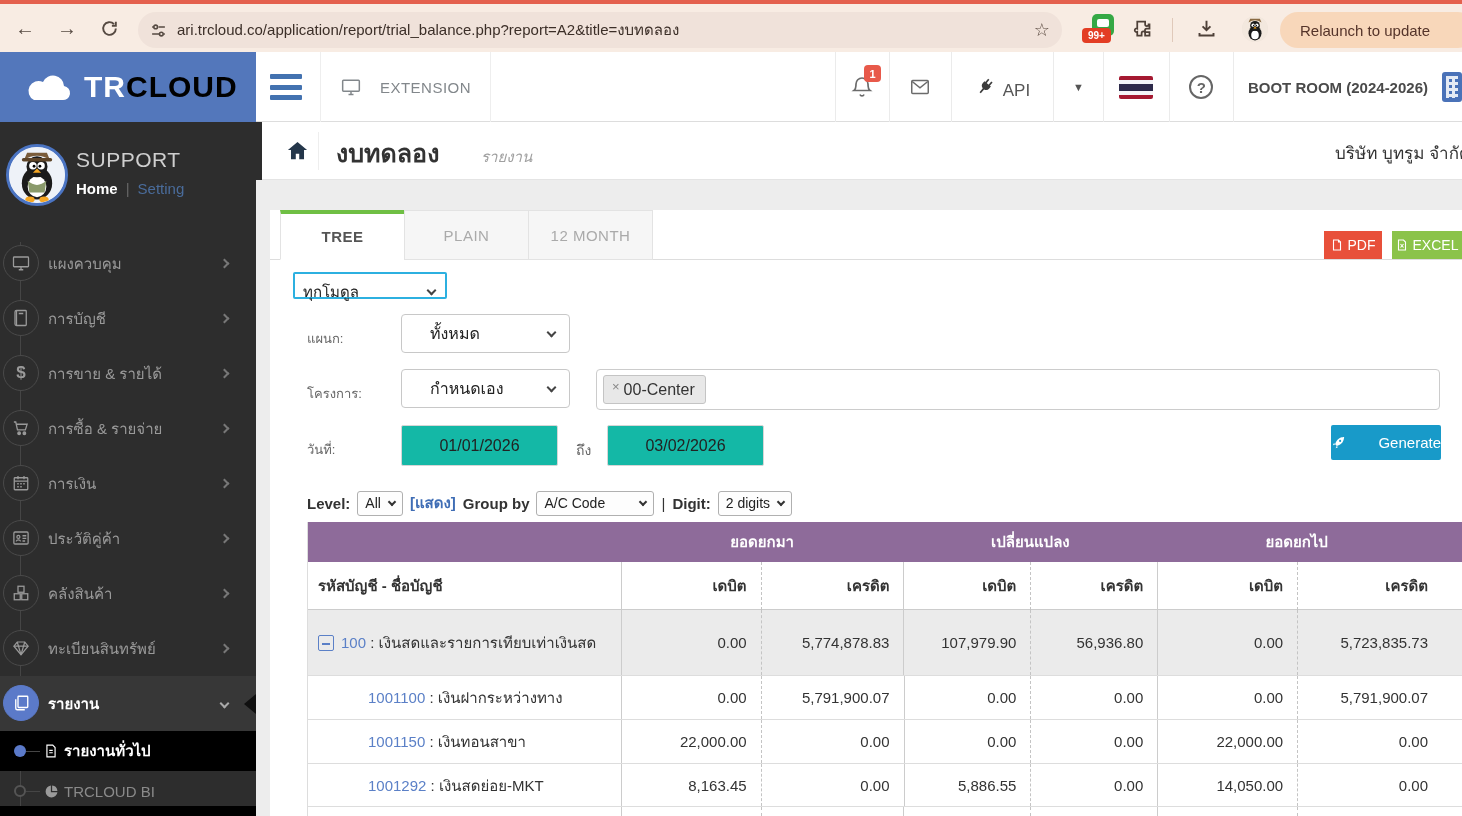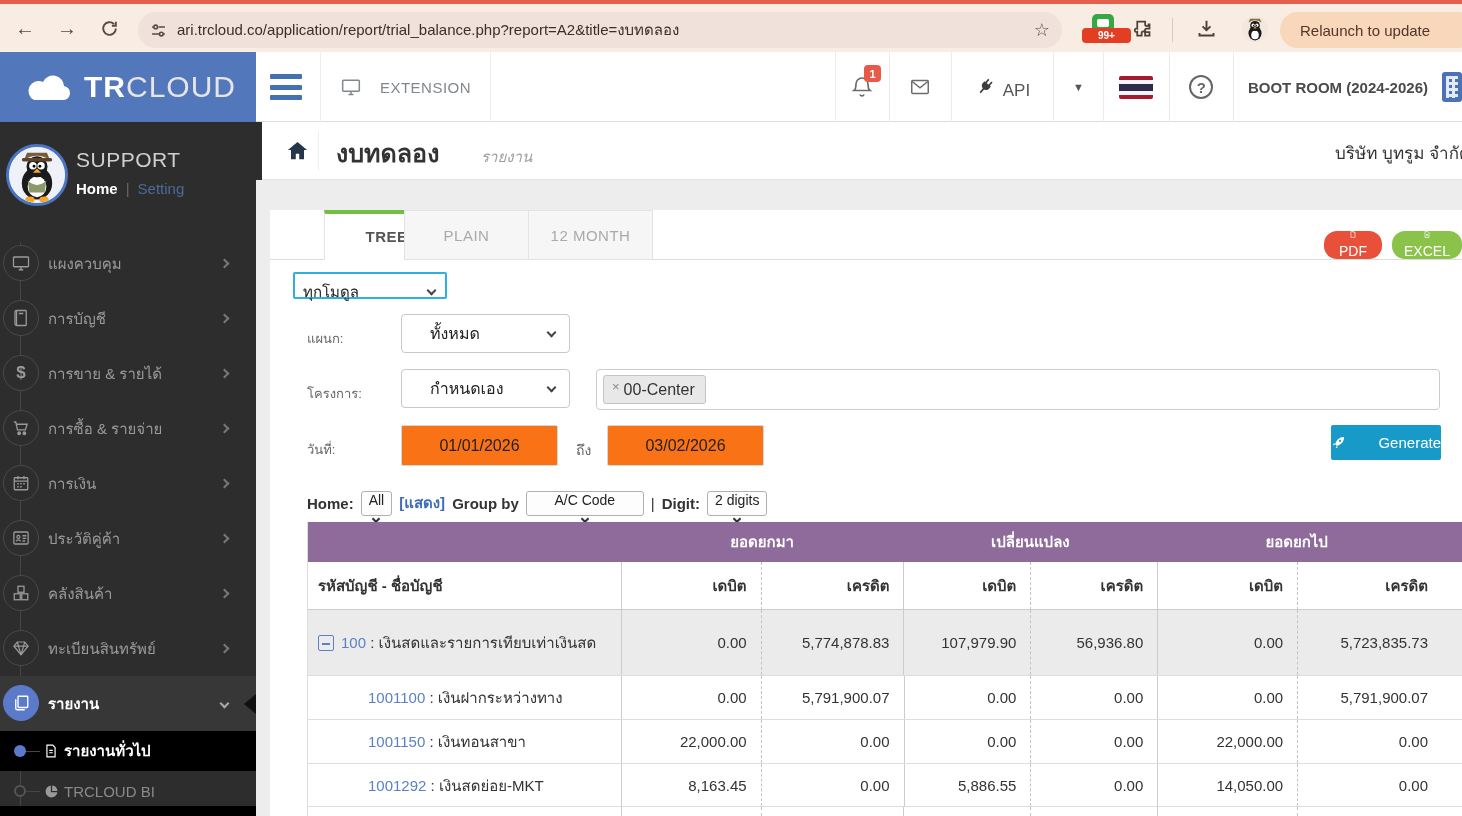--- a/index.html
+++ b/index.html
@@ -14,35 +14,35 @@
   .nav-btn { width:34px; height:34px; display:flex; align-items:center; justify-content:center;
     color:#564a42; font-size:20px; margin-left:8px; border-radius:50%; flex:none; }
   .url-pill { position:absolute; left:138px; top:8px; width:924px; height:36px; background:#f0e2da;
     border-radius:18px; display:flex; align-items:center; padding:0 12px; }
   .url-text { font-size:15px; color:#3c2f28; margin-left:10px; flex:1; white-space:nowrap; overflow:hidden; }
   .star { font-size:18px; color:#5a4a40; }
   .ext-wrap { position:absolute; left:1086px; top:10px; width:40px; height:34px; }
   .ext-box { position:absolute; left:6px; top:0; width:22px; height:22px; background:#35a845; border-radius:5px; }
   .ext-box::after { content:""; position:absolute; left:5px; top:5px; width:12px; height:8px; background:#fff; border-radius:2px; }
   .ext-badge { position:absolute; left:-4px; top:14px; min-width:28px; height:15px; background:#e33d24;
-    color:#fff; font-size:10px; font-weight:bold; border-radius:4px; display:flex; align-items:center; justify-content:center; padding:0 16px; }
+    color:#fff; font-size:10px; font-weight:bold; border-radius:4px; display:flex; align-items:center; justify-content:center; padding:0 6px; }
   .puzzle { position:absolute; left:1132px; top:14px; color:#4e4038; }
   .chrome-div { position:absolute; left:1172px; top:14px; width:1px; height:24px; background:#e0c9ba; }
   .dl { position:absolute; left:1196px; top:14px; color:#4e4038; }
   .avatar-mini { position:absolute; left:1242px; top:12px; width:26px; height:26px; border-radius:50%; overflow:hidden; background:#efe3da; }
   .relaunch { position:absolute; right:-14px; top:8px; width:196px; height:36px; background:#f8d7ba;
     border-radius:18px; display:flex; align-items:center; padding-left:20px; font-size:15px; color:#55342a; }
 
   
   .appnav { position:absolute; left:0; top:52px; width:1462px; height:70px; background:#fff; border-bottom:1px solid #ddd; }
   .logo-block { position:absolute; left:0; top:0; width:256px; height:70px; background:#5377bb;
     display:flex; align-items:center; padding-left:22px; }
   .logo-text { font-size:30px; color:#fff; letter-spacing:1px; margin-left:10px; }
   .logo-text b { font-weight:800; }
-  .logo-text span { font-weight:400; color:#e5e5e5; }
+  .logo-text span { font-weight:700; color:#000000; }
   .hamburger { position:absolute; left:270px; top:22px; width:32px; height:26px; display:flex;
     flex-direction:column; justify-content:space-between; cursor:pointer; }
   .hamburger div { height:5px; background:#4372b0; border-radius:1px; }
   .ext-item { position:absolute; left:320px; top:0; width:171px; height:70px; border-left:1px solid #eee;
     border-right:1px solid #eee; display:flex; align-items:center; justify-content:center; gap:18px;
     color:#82878b; font-size:15px; letter-spacing:.5px; }
   .nav-right { position:absolute; right:0; top:0; height:70px; display:flex; align-items:stretch; }
   .nav-item { display:flex; align-items:center; justify-content:center; border-left:1px solid #ebebeb; position:relative; }
   .bell-badge { position:absolute; top:13px; right:8px; min-width:17px; height:17px; background:#e8594a;
     border-radius:4px; color:#fff; font-size:11px; font-weight:bold; display:flex; align-items:center; justify-content:center; }
@@ -108,52 +108,52 @@
 
   
   .content { position:absolute; left:256px; top:180px; width:1206px; height:636px; background:#ededed; }
   .panel { position:absolute; left:14px; top:30px; width:1192px; height:606px; background:#fff; }
   .tabstrip { position:absolute; left:0; top:0; width:1192px; height:50px; border-bottom:1px solid #ddd; }
   .tab { position:absolute; top:0; height:50px; width:125px; display:flex; align-items:center; justify-content:center;
     font-size:15px; letter-spacing:.5px; color:#aaa; background:#f6f6f6; border:1px solid #e3e3e3; cursor:pointer; }
   .tab.t0 { left:10px; }
   .tab.t1 { left:134px; }
   .tab.t2 { left:258px; }
-  .tab.active { background:#fff; color:#555; border-top:4px solid #6fbf44; border-bottom:1px solid #fff; font-weight:600;margin-left:44px; }
-  .btn-export { position:absolute; top:21px; height:28px; border-radius:13px; color:#fff; font-size:14px;
-    display:flex; align-items:center; justify-content:center; gap:5px; cursor:pointer;flex-direction:column; }
+  .tab.active { background:#fff; color:#555; border-top:4px solid #6fbf44; border-bottom:1px solid #fff; font-weight:600; }
+  .btn-export { position:absolute; top:21px; height:28px; border-radius:0; color:#fff; font-size:14px;
+    display:flex; align-items:center; justify-content:center; gap:5px; cursor:pointer; }
   .btn-pdf { left:1054px; width:58px; background:#e8503a; }
   .btn-excel { left:1122px; width:70px; background:#8bc34a; }
 
   .sel { display:flex; align-items:center; background:#fff; cursor:pointer; }
   .chev { width:7px; height:7px; border-right:2px solid #444; border-bottom:2px solid #444;
     transform:rotate(45deg); margin-bottom:3px; flex:none; }
   .module-sel { position:absolute; left:23px; top:62px; width:154px; height:27px; border:2px solid #2cb0e0;
     border-radius:2px; padding:12px 10px 0 8px; font-size:15px; color:#222; justify-content:space-between; }
   .flabel { position:absolute; font-size:13px; color:#666; }
   .fsel { position:absolute; width:169px; height:39px; border:1px solid #c8c8c8; border-radius:4px;
     font-size:16px; color:#222; padding:0 14px 0 28px; justify-content:space-between; }
   .tagbox { position:absolute; left:326px; top:159px; width:844px; height:41px; border:1px solid #ccc;
     border-radius:4px; background:#fff; display:flex; align-items:center; padding:0 6px; }
   .tagchip { display:flex; align-items:center; background:#e8e8e8; border:1px solid #c4c4c4; border-radius:3px;
     height:29px; padding:0 10px 0 8px; font-size:16px; color:#333; }
   .tagchip .x { color:#888; font-size:13px; margin-right:4px; margin-top:-6px; cursor:pointer; }
   .date-input { position:absolute; width:157px; height:41px; border:1px solid #d6d6d6; border-radius:2px;
-    text-align:center; font-size:16px; color:#222; font-family:inherit; background:#f97316; }
+    text-align:center; font-size:16px; color:#222; font-family:inherit; background:#14b8a6; }
   .to-word { position:absolute; font-size:14px; color:#666; }
   .btn-generate { position:absolute; left:1061px; top:215px; width:110px; height:35px; background:#189ac9;
     border-radius:2px; color:#fff; font-size:15px; display:flex; align-items:center; justify-content:space-between;
     gap:7px; cursor:pointer; }
 
   .levelbar { position:absolute; left:37px; top:280px; height:26px; display:flex; align-items:center; gap:7px;
     font-size:15px; color:#333; }
   .lb-bold { font-weight:700; }
   .lb-link { color:#3f6db5; font-weight:700; cursor:pointer; }
   .mini-sel { height:25px; background:#fdfdfd; border:1px solid #b0b0b0; border-radius:3px;
-    font-size:14px; color:#222; padding:0 7px; display:flex; align-items:center; gap:8px; cursor:pointer;flex-direction:column; }
+    font-size:14px; color:#222; padding:0 7px; display:flex; align-items:center; gap:8px; cursor:pointer; }
   .mini-sel .chev { border-color:#333; width:6px; height:6px; }
 
   
   .tbl { position:absolute; left:37px; top:312px; width:1155px; border-left:1px solid #ddd; }
   .prow { display:flex; height:40px; background:#8e6b9a; color:#fff; font-weight:700; font-size:15px; align-items:center; }
   .pg { text-align:center; }
   .pg0 { width:313px; } .pg1 { width:283px; } .pg2 { width:254px; } .pg3 { width:305px; padding-right:26px; }
   .hrow { display:flex; height:48px; border-bottom:1px solid #ccc; align-items:center; font-weight:700; font-size:16px; color:#222; background:#fff; }
   .trow { display:flex; border-bottom:1px solid #ddd; align-items:center; background:#fff; }
   .trow.group { background:#ebebeb; }
@@ -503,21 +503,21 @@
       <div class="btn-generate">
         <svg width="15" height="15" viewBox="0 0 24 24">
             <path fill="#fff" d="M21 3s-6.2 0-10.2 4C8.4 9.4 7.2 12.4 6.6 14.6l2.8 2.8c2.2-.6 5.2-1.8 7.6-4.2C21 9.2 21 3 21 3z"></path>
             <circle cx="14.6" cy="9.4" r="1.7" fill="#189ac9"></circle>
             <path fill="#fff" d="M6.2 15.5L3 16.5l2-4.2 1.2 3.2zM8.5 17.8l-1 3.2 4.2-2-3.2-1.2z"></path>
           </svg>
         <span>Generate</span>
       </div>
 
       <div class="levelbar">
-        <span class="lb-bold">Home:</span>
+        <span class="lb-bold">Level:</span>
         <span class="mini-sel">
           <span>All</span>
             <span class="chev"></span>
         </span>
         <span class="lb-link">[แสดง]</span>
         <span class="lb-bold">Group by</span>
         <span class="mini-sel" style="width:118px;justify-content:space-between">
           <span>A/C Code</span>
             <span class="chev"></span>
         </span>

